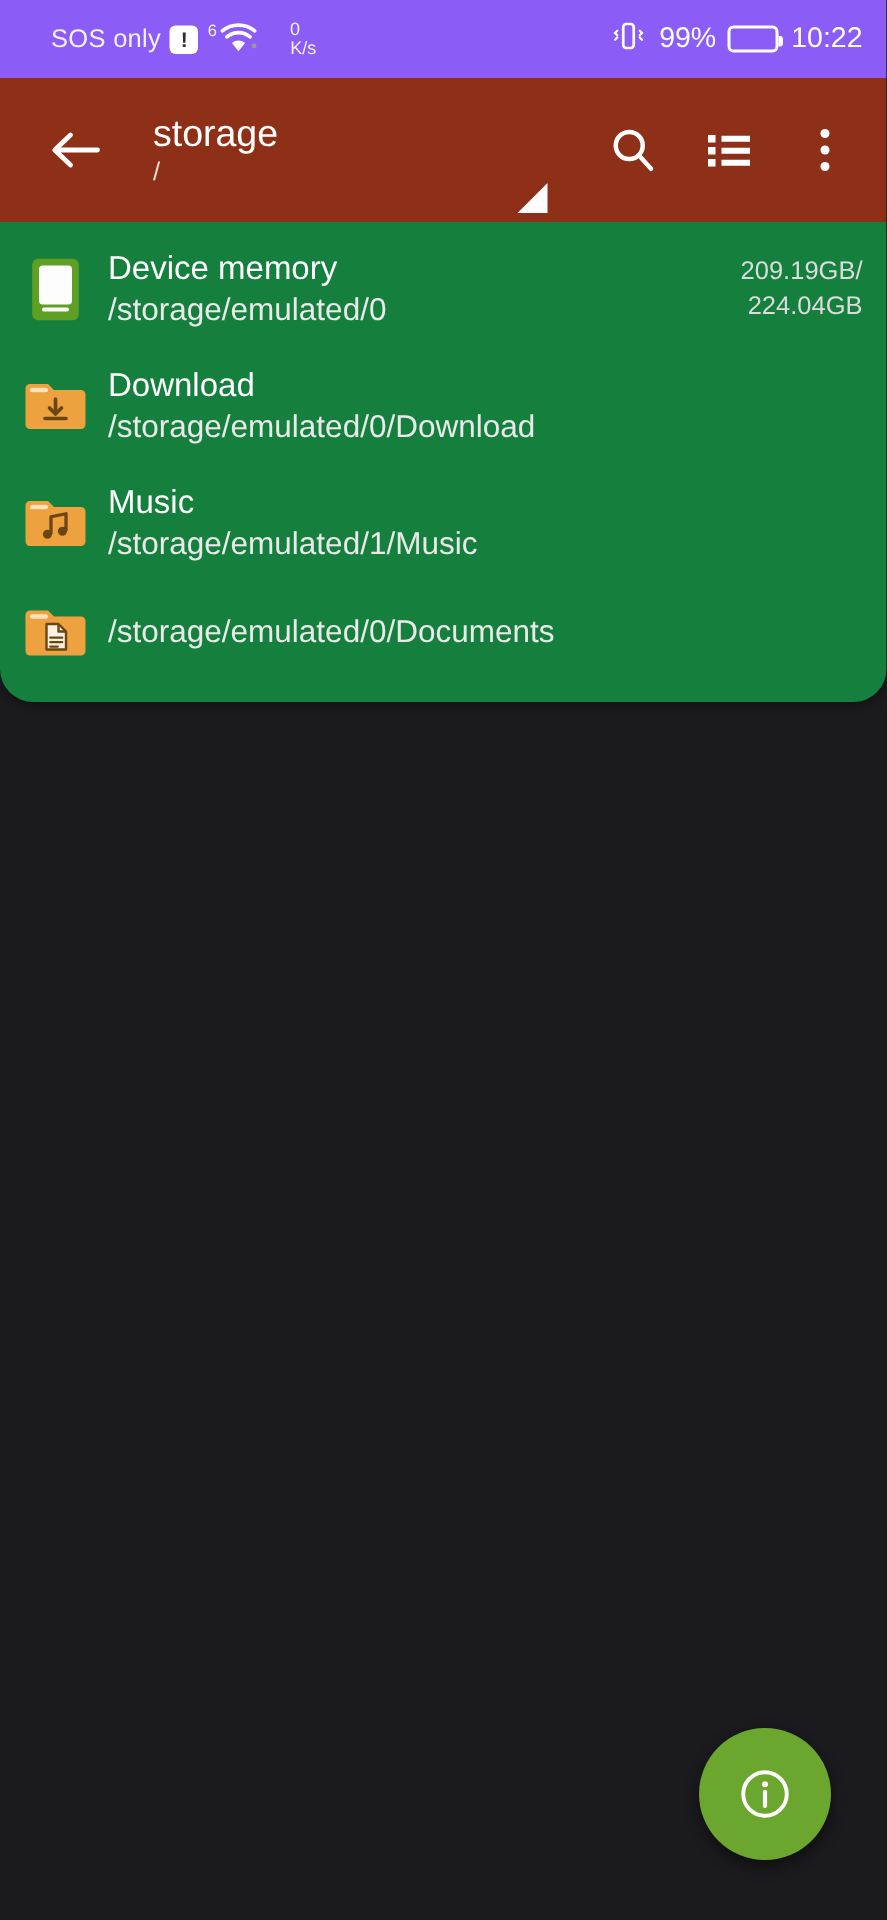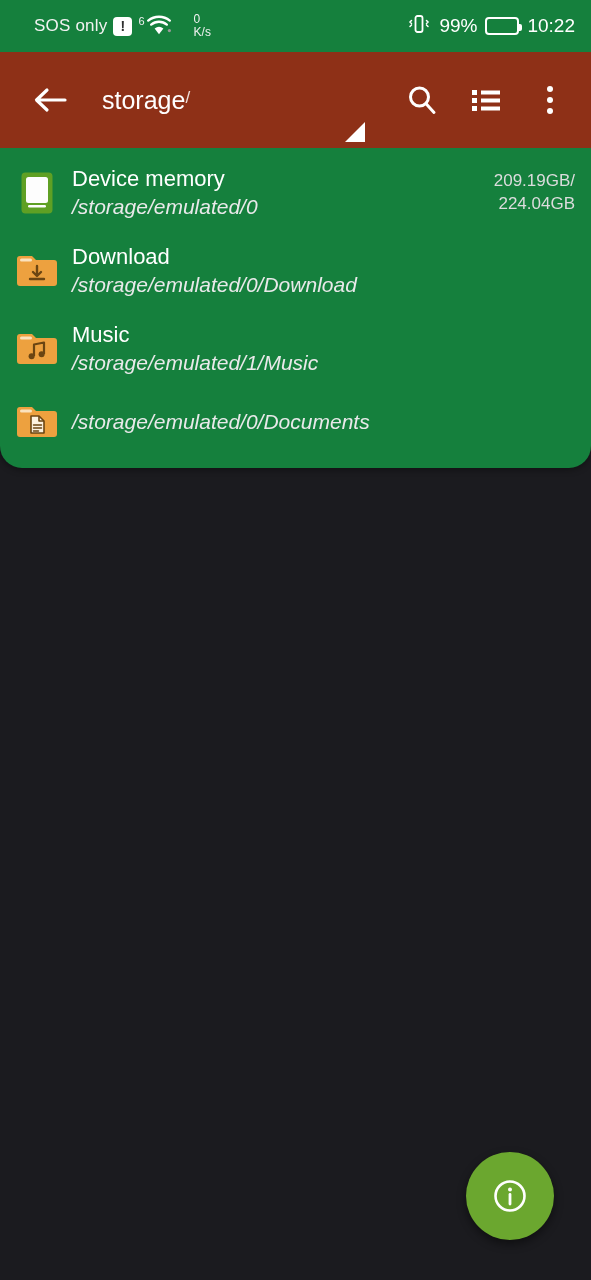--- a/index.html
+++ b/index.html
@@ -7,21 +7,21 @@
     width:591px; height:1280px;
     background:#1b1b1f;
     font-family:"Liberation Sans", sans-serif;
     overflow:hidden;
   }
 
   
   .statusbar{
     position:relative;
     height:52px;
-    background:#15803d;
+    background:#8b5cf6;
     display:flex;
     align-items:center;
     justify-content:space-between;
     padding:0 16px 0 34px;
     color:#ffffff;
   }
   .sb-left,.sb-right{ display:flex; align-items:center; }
   .sb-left{ gap:6px; }
   .sb-right{ gap:8px; }
   .sos-text{ font-size:17px; letter-spacing:.2px; color:#f2f2f2; }
@@ -53,21 +53,21 @@
   
   .appbar{
     position:relative;
     height:96px;
     background:#8e3017;
     display:flex;
     align-items:center;
     padding:0 14px 0 24px;
   }
   .back-btn{ width:52px;height:52px;display:flex;align-items:center;justify-content:center; }
-  .titles{ margin-left:26px; display:flex; flex-direction:row; justify-content:center; }
+  .titles{ margin-left:26px; display:flex; flex-direction:column; justify-content:center; }
   .title{ font-size:25px; color:#ffffff; line-height:1.15; }
   .subtitle{ font-size:17px; color:#f0ded8; line-height:1.25; margin-top:1px; }
   .appbar-spacer{ flex:1; }
   .abar-btn{ width:54px;height:54px;display:flex;align-items:center;justify-content:center; }
   .abar-btn + .abar-btn{ margin-left:10px; }
   .corner-tri{
     position:absolute; left:345px; bottom:6px;
     width:0;height:0;
     border-left:20px solid transparent;
     border-bottom:20px solid #ffffff;
@@ -83,21 +83,21 @@
     box-shadow:0 2px 6px rgba(0,0,0,.35);
   }
   .row{
     display:flex; align-items:center;
     padding:11px 16px 11px 14px;
     min-height:68px;
   }
   .row-icon{ width:46px;flex:0 0 46px;display:flex;align-items:center;justify-content:center; }
   .row-text{ flex:1; margin-left:12px; min-width:0; }
   .row-name{ font-size:22px; color:#ffffff; line-height:1.28; }
-  .row-path{ font-size:21px; color:#e9e9ea; line-height:1.32;font-style:italic; }
+  .row-path{ font-size:21px; color:#e9e9ea; line-height:1.32; }
   .row-meta{
     font-size:17px; color:#dcdcdd; text-align:right; line-height:1.35;
     margin-left:26px; white-space:nowrap;
   }
 
   
   .fab{
     position:absolute; left:466px; top:1152px;
     width:88px;height:88px;border-radius:50%;
     background:#6ba72f;

